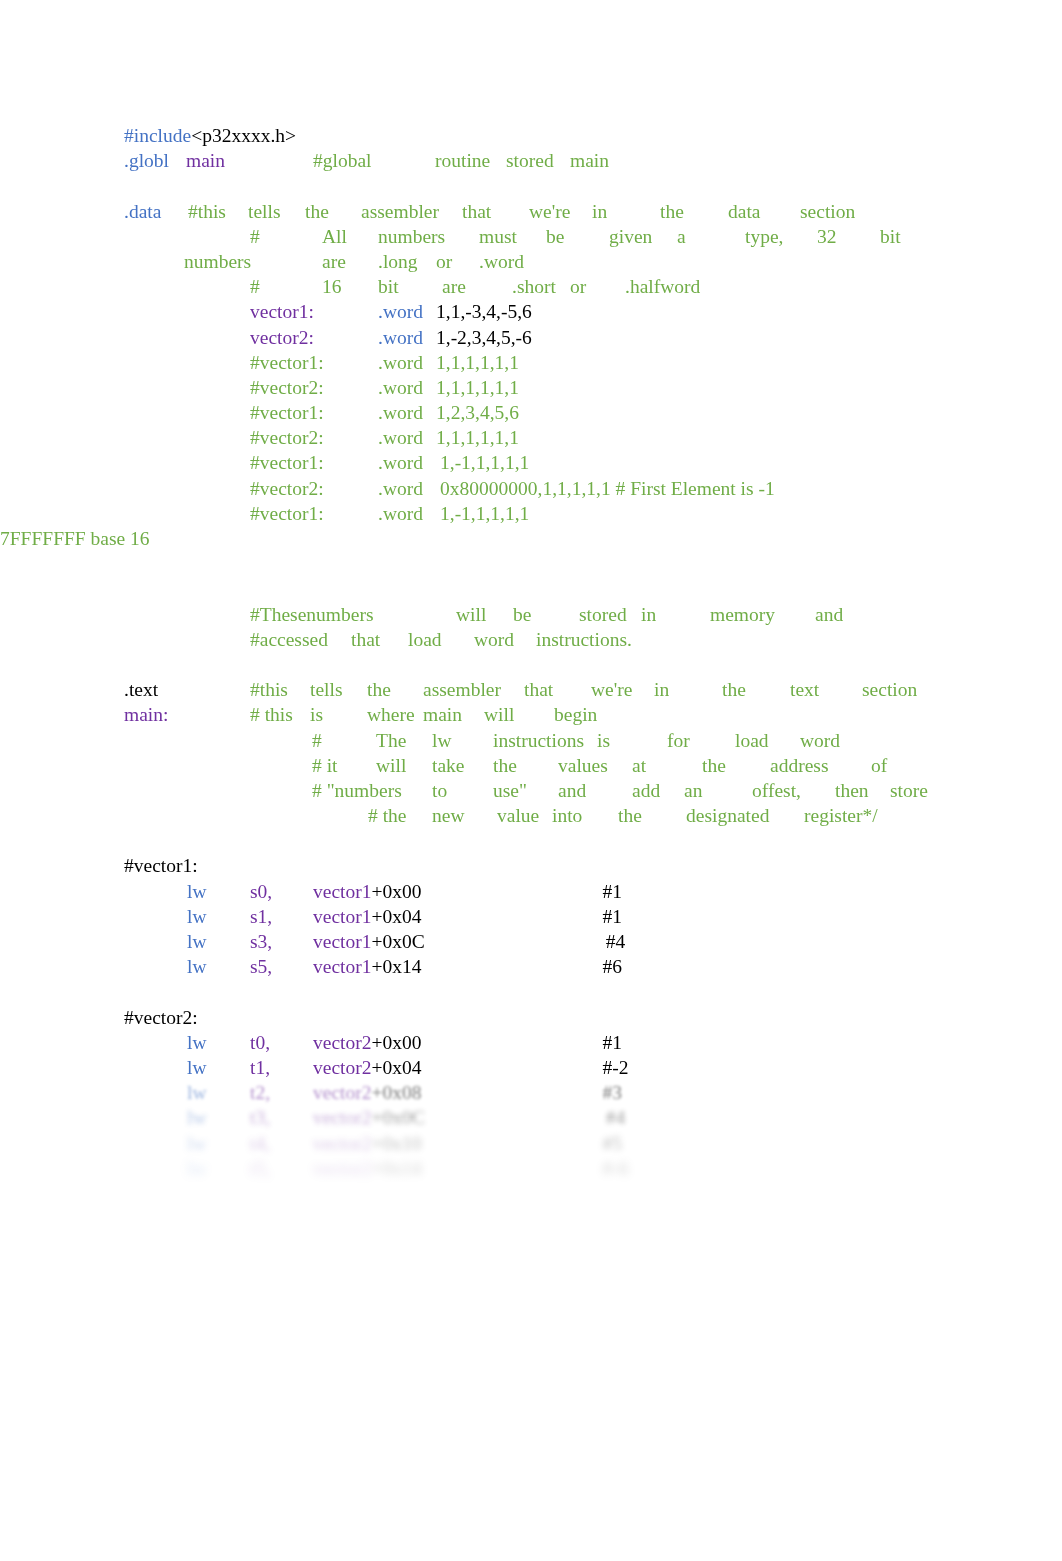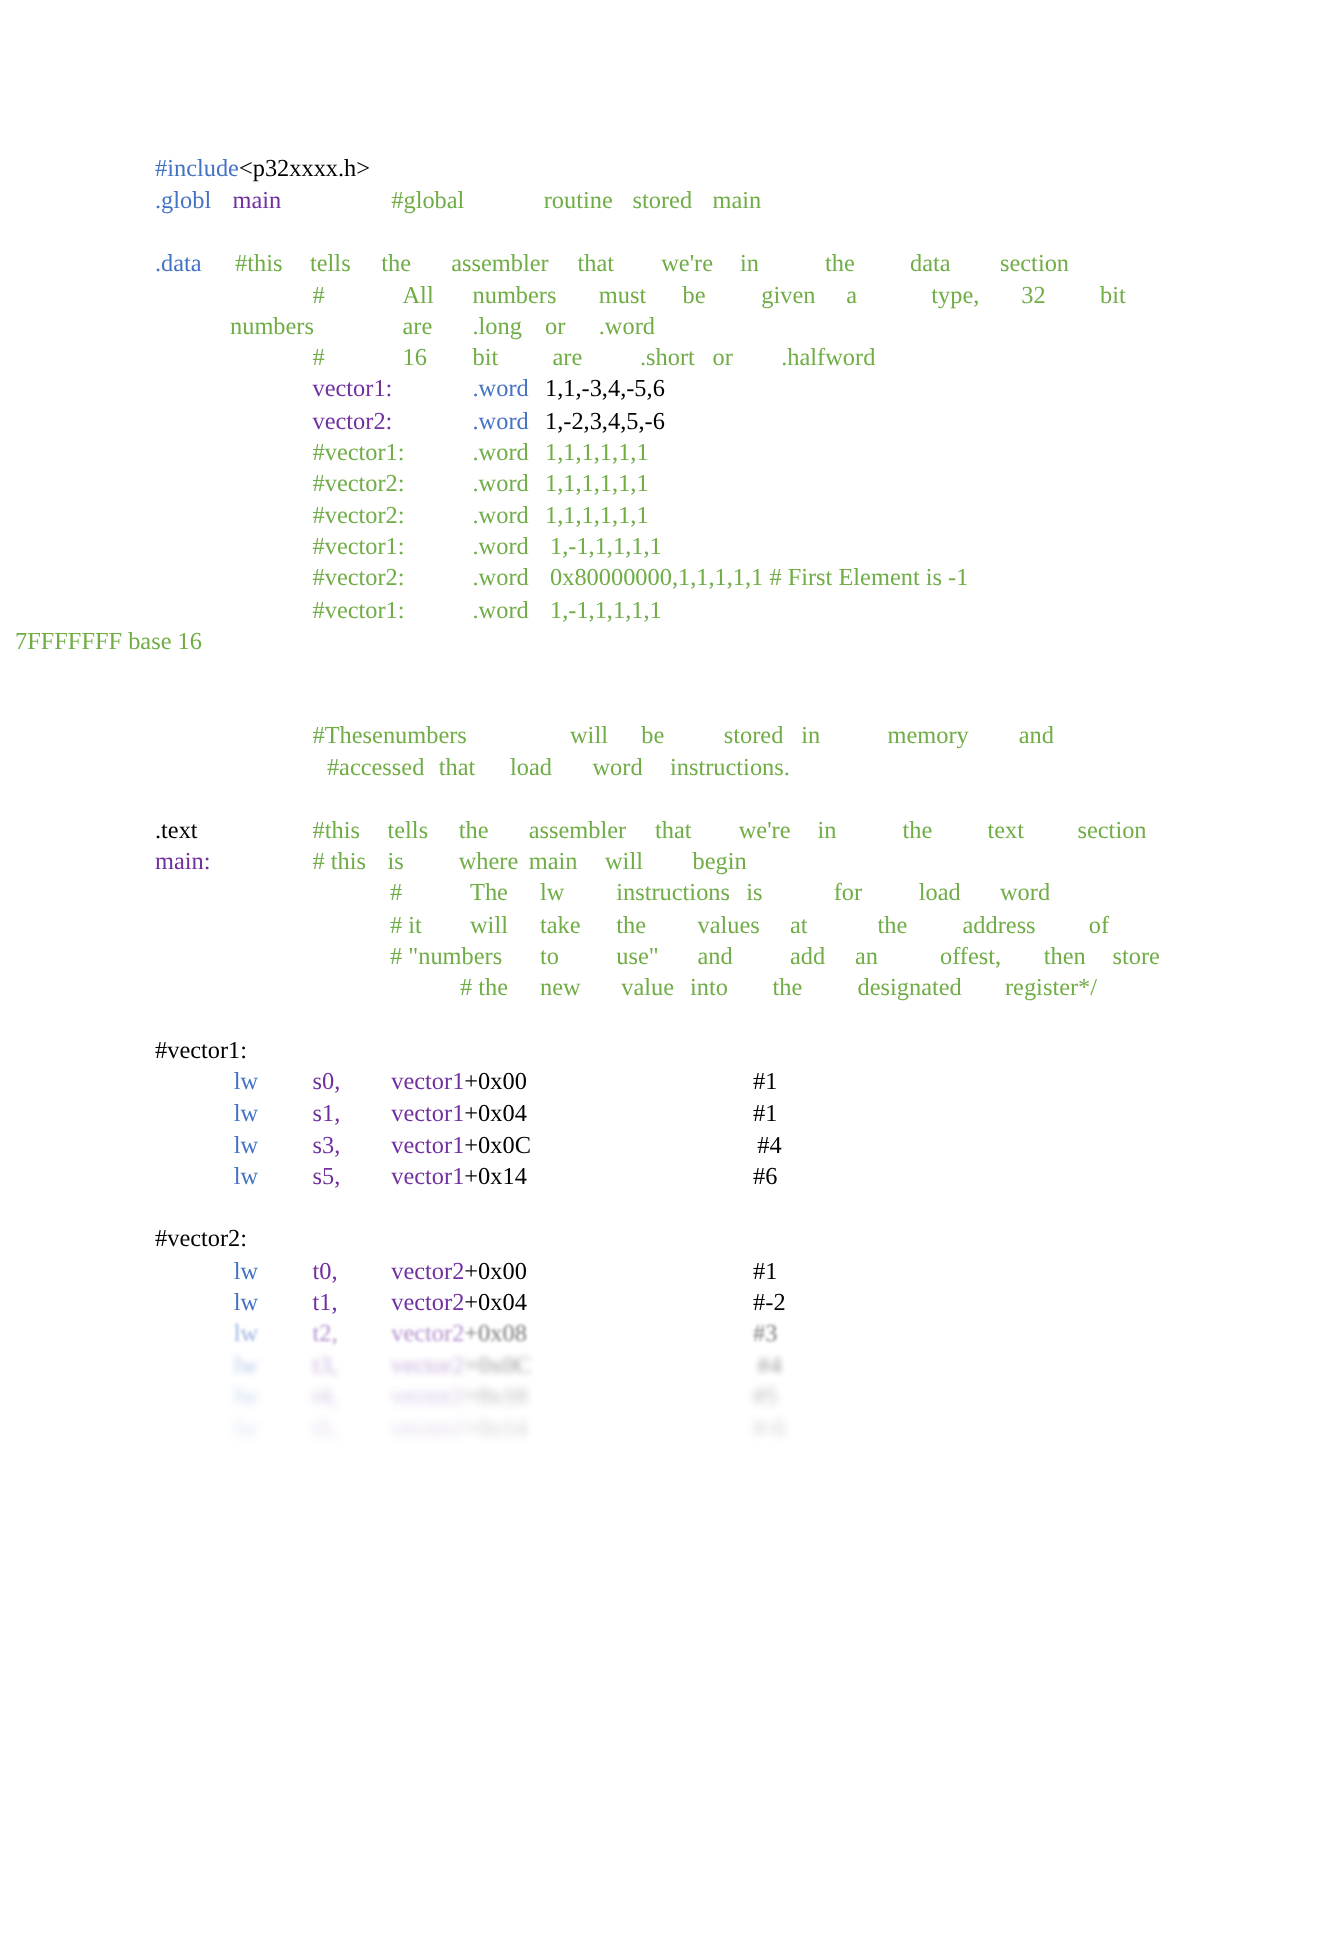--- a/index.html
+++ b/index.html
@@ -38,21 +38,21 @@
   .line.blank { height: 25.2px; }
   .tok { display: inline-block; vertical-align: baseline; }
   .blue   { color: #4472c4; }
   .purple { color: #7030a0; }
   .green  { color: #70ad47; }
   .black  { color: #000000; }
 
   
   .wrapline {
     margin-left: -124px;
-    padding-left: 12px;
+    padding-left: 0px;
   }
   .fade1 { filter: blur(1.4px); opacity: 0.55; }
   .fade2 { filter: blur(2.6px); opacity: 0.42; }
   .fade3 { filter: blur(3.4px); opacity: 0.34; }
   .fade4 { filter: blur(4.0px); opacity: 0.28; }
   #fade-veil {
     position: absolute;
     left: -10px;
     top: 1118px;
     width: 700px;
@@ -70,29 +70,30 @@
       <div class="line"><span class="tok blue" style="width: 62px;">.globl</span><span class="tok purple" style="width: 127px;">main</span><span class="tok green" style="width: 122px;">#global</span><span class="tok green" style="width: 71px;">routine</span><span class="tok green" style="width: 64px;">stored</span><span class="tok green">main</span></div>
       <div class="line blank">&nbsp;</div>
       <div class="line"><span class="tok blue" style="width: 64px;">.data</span><span class="tok green" style="width: 60px;">#this</span><span class="tok green" style="width: 57px;">tells</span><span class="tok green" style="width: 56px;">the</span><span class="tok green" style="width: 101px;">assembler</span><span class="tok green" style="width: 67px;">that</span><span class="tok green" style="width: 63px;">we're</span><span class="tok green" style="width: 68px;">in</span><span class="tok green" style="width: 68px;">the</span><span class="tok green" style="width: 72px;">data</span><span class="tok green">section</span></div>
       <div class="line"><span class="tok green" style="width: 126px;"></span><span class="tok green" style="width: 72px;">#</span><span class="tok green" style="width: 56px;">All</span><span class="tok green" style="width: 101px;">numbers</span><span class="tok green" style="width: 67px;">must</span><span class="tok green" style="width: 63px;">be</span><span class="tok green" style="width: 68px;">given</span><span class="tok green" style="width: 68px;">a</span><span class="tok green" style="width: 72px;">type,</span><span class="tok green" style="width: 63px;">32</span><span class="tok green">bit</span></div>
       <div class="line"><span class="tok green" style="width: 60px;"></span><span class="tok green" style="width: 138px;">numbers</span><span class="tok green" style="width: 56px;">are</span><span class="tok green" style="width: 58px;">.long</span><span class="tok green" style="width: 43px;">or</span><span class="tok green">.word</span></div>
       <div class="line"><span class="tok green" style="width: 126px;"></span><span class="tok green" style="width: 72px;">#</span><span class="tok green" style="width: 56px;">16</span><span class="tok green" style="width: 64px;">bit</span><span class="tok green" style="width: 70px;">are</span><span class="tok green" style="width: 58px;">.short</span><span class="tok green" style="width: 55px;">or</span><span class="tok green">.halfword</span></div>
       <div class="line"><span class="tok black" style="width: 126px;"></span><span class="tok purple" style="width: 128px;">vector1:</span><span class="tok blue" style="width: 58px;">.word</span><span class="tok black">1,1,-3,4,-5,6</span></div>
       <div class="line"><span class="tok black" style="width: 126px;"></span><span class="tok purple" style="width: 128px;">vector2:</span><span class="tok blue" style="width: 58px;">.word</span><span class="tok black">1,-2,3,4,5,-6</span></div>
       <div class="line"><span class="tok green" style="width: 126px;"></span><span class="tok green" style="width: 128px;">#vector1:</span><span class="tok green" style="width: 58px;">.word</span><span class="tok green">1,1,1,1,1,1</span></div>
       <div class="line"><span class="tok green" style="width: 126px;"></span><span class="tok green" style="width: 128px;">#vector2:</span><span class="tok green" style="width: 58px;">.word</span><span class="tok green">1,1,1,1,1,1</span></div>
+      <div class="line"><span class="tok green" style="width: 126px;"></span><span class="tok green" style="width: 128px;">#vector1:</span><span class="tok green" style="width: 58px;">.word</span><span class="tok green">1,2,3,4,5,6</span></div>
       <div class="line"><span class="tok green" style="width: 126px;"></span><span class="tok green" style="width: 128px;">#vector2:</span><span class="tok green" style="width: 58px;">.word</span><span class="tok green">1,1,1,1,1,1</span></div>
       <div class="line"><span class="tok green" style="width: 126px;"></span><span class="tok green" style="width: 128px;">#vector1:</span><span class="tok green" style="width: 62px;">.word</span><span class="tok green">1,-1,1,1,1,1</span></div>
       <div class="line"><span class="tok green" style="width: 126px;"></span><span class="tok green" style="width: 128px;">#vector2:</span><span class="tok green" style="width: 62px;">.word</span><span class="tok green">0x80000000,1,1,1,1,1 # First Element is -1</span></div>
       <div class="line"><span class="tok green" style="width: 126px;"></span><span class="tok green" style="width: 128px;">#vector1:</span><span class="tok green" style="width: 62px;">.word</span><span class="tok green">1,-1,1,1,1,1</span></div>
       <div class="line wrapline"><span class="tok green">7FFFFFFF base 16</span></div>
       <div class="line blank">&nbsp;</div>
       <div class="line blank">&nbsp;</div>
       <div class="line"><span class="tok green" style="width: 126px;"></span><span class="tok green" style="width: 206px;">#Thesenumbers</span><span class="tok green" style="width: 57px;">will</span><span class="tok green" style="width: 66px;">be</span><span class="tok green" style="width: 62px;">stored</span><span class="tok green" style="width: 69px;">in</span><span class="tok green" style="width: 105px;">memory</span><span class="tok green">and</span></div>
-      <div class="line"><span class="tok green" style="width: 126px;"></span><span class="tok green" style="width: 101px; text-align: center;">#accessed</span><span class="tok green" style="width: 57px;">that</span><span class="tok green" style="width: 66px;">load</span><span class="tok green" style="width: 62px;">word</span><span class="tok green">instructions.</span></div>
+      <div class="line"><span class="tok green" style="width: 126px;"></span><span class="tok green" style="width: 101px;">#accessed</span><span class="tok green" style="width: 57px;">that</span><span class="tok green" style="width: 66px;">load</span><span class="tok green" style="width: 62px;">word</span><span class="tok green">instructions.</span></div>
       <div class="line blank">&nbsp;</div>
       <div class="line"><span class="tok black" style="width: 126px;">.text</span><span class="tok green" style="width: 60px;">#this</span><span class="tok green" style="width: 57px;">tells</span><span class="tok green" style="width: 56px;">the</span><span class="tok green" style="width: 101px;">assembler</span><span class="tok green" style="width: 67px;">that</span><span class="tok green" style="width: 63px;">we're</span><span class="tok green" style="width: 68px;">in</span><span class="tok green" style="width: 68px;">the</span><span class="tok green" style="width: 72px;">text</span><span class="tok green">section</span></div>
       <div class="line"><span class="tok purple" style="width: 126px;">main:</span><span class="tok green" style="width: 60px;"># this</span><span class="tok green" style="width: 57px;">is</span><span class="tok green" style="width: 56px;">where</span><span class="tok green" style="width: 61px;">main</span><span class="tok green" style="width: 70px;">will</span><span class="tok green">begin</span></div>
       <div class="line"><span class="tok green" style="width: 188px;"></span><span class="tok green" style="width: 64px;">#</span><span class="tok green" style="width: 56px;">The</span><span class="tok green" style="width: 61px;">lw</span><span class="tok green" style="width: 104px;">instructions</span><span class="tok green" style="width: 70px;">is</span><span class="tok green" style="width: 68px;">for</span><span class="tok green" style="width: 65px;">load</span><span class="tok green">word</span></div>
       <div class="line"><span class="tok green" style="width: 188px;"></span><span class="tok green" style="width: 64px;"># it</span><span class="tok green" style="width: 56px;">will</span><span class="tok green" style="width: 61px;">take</span><span class="tok green" style="width: 65px;">the</span><span class="tok green" style="width: 74px;">values</span><span class="tok green" style="width: 70px;">at</span><span class="tok green" style="width: 68px;">the</span><span class="tok green" style="width: 101px;">address</span><span class="tok green">of</span></div>
       <div class="line"><span class="tok green" style="width: 188px;"></span><span class="tok green" style="width: 120px;"># "numbers</span><span class="tok green" style="width: 61px;">to</span><span class="tok green" style="width: 65px;">use"</span><span class="tok green" style="width: 74px;">and</span><span class="tok green" style="width: 52px;">add</span><span class="tok green" style="width: 68px;">an</span><span class="tok green" style="width: 83px;">offest,</span><span class="tok green" style="width: 55px;">then</span><span class="tok green">store</span></div>
       <div class="line"><span class="tok green" style="width: 188px;"></span><span class="tok green" style="width: 56px;"></span><span class="tok green" style="width: 64px;"># the</span><span class="tok green" style="width: 65px;">new</span><span class="tok green" style="width: 55px;">value</span><span class="tok green" style="width: 66px;">into</span><span class="tok green" style="width: 68px;">the</span><span class="tok green" style="width: 118px;">designated</span><span class="tok green">register*/</span></div>
       <div class="line blank">&nbsp;</div>
       <div class="line"><span class="tok black">#vector1:</span></div>
       <div class="line"><span class="tok black" style="width: 63px;"></span><span class="tok blue" style="width: 63px;">lw</span><span class="tok purple" style="width: 63px;">s0,</span><span class="tok purple">vector1</span><span class="tok black" style="padding-right: 181px;">+0x00</span><span class="tok black">#1</span></div>

